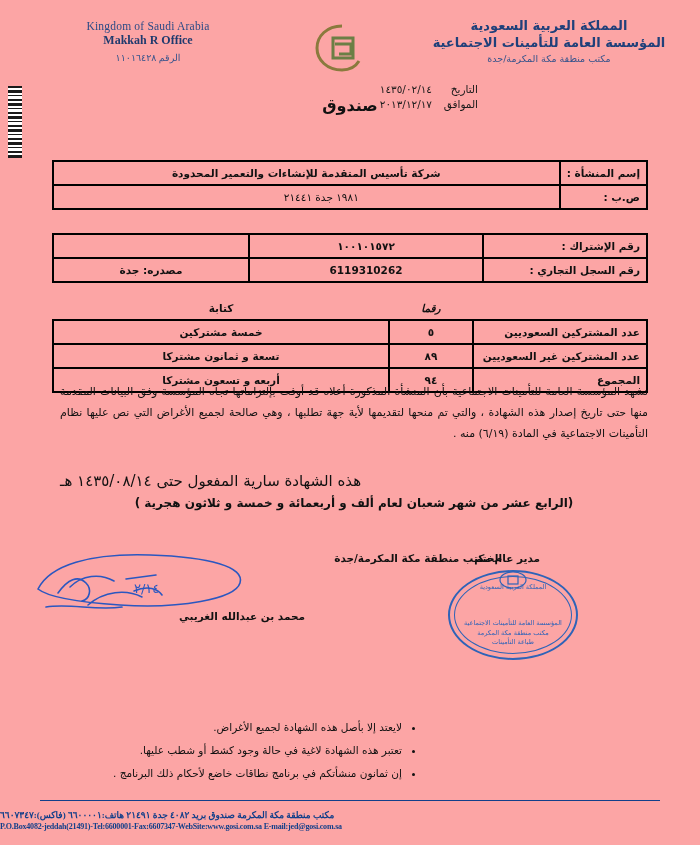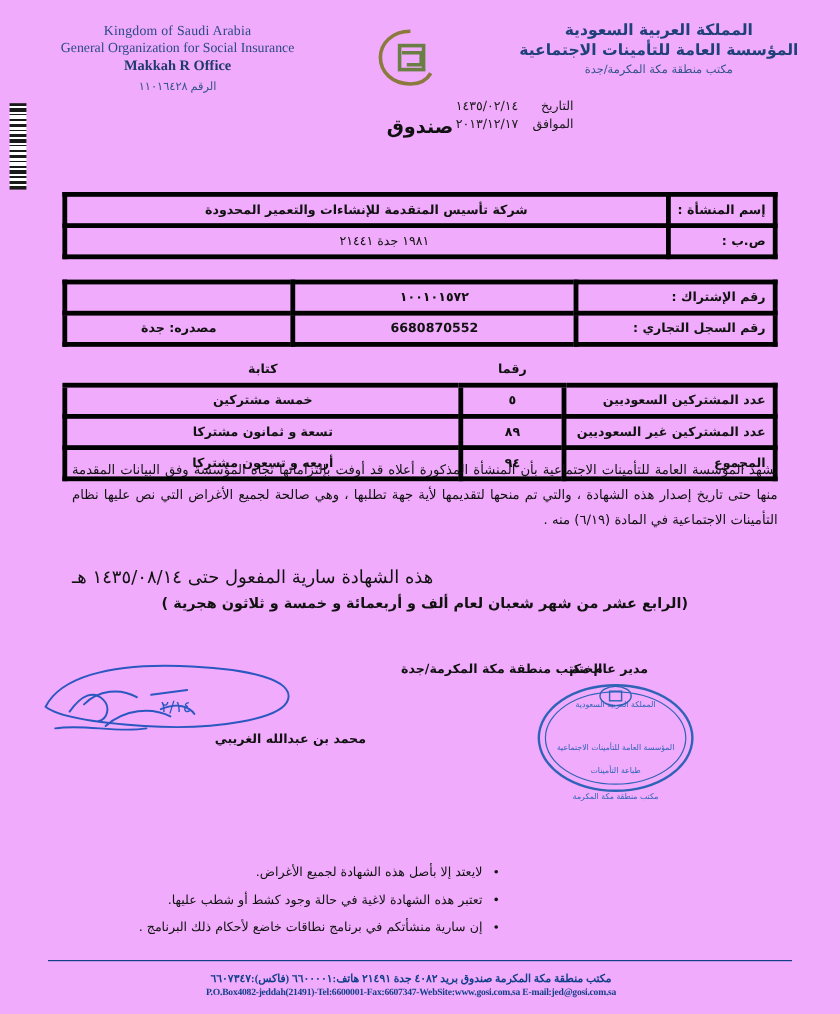--- a/index.html
+++ b/index.html
@@ -11,21 +11,21 @@
     width: 700px;
     height: 845px;
     position: relative;
     font-family: "DejaVu Sans", sans-serif;
     color: #111111;
     overflow: hidden;
   }
   .page {
     position: absolute;
     inset: 0;
-    background: #f0abfc;
+    background: #fca5a5;
   }
   
   .header {
     position: absolute;
     top: 14px;
     left: 0;
     right: 0;
     height: 80px;
   }
   .hdr-left {
@@ -137,21 +137,21 @@
     direction: rtl;
     letter-spacing: 1px;
   }
   
   table.t {
     border-collapse: collapse;
     direction: rtl;
     font-size: 10.5px;
   }
   table.t td {
-    border: 4px solid #000000;
+    border: 2px solid #000000;
     padding: 3px 6px;
     height: 16px;
   }
   .tbl1 {
     position: absolute;
     left: 52px;
     top: 160px;
     width: 596px;
   }
   .tbl1 td.lbl { width: 72px; text-align: right; font-weight: bold; white-space: nowrap;}
@@ -268,40 +268,40 @@
     left: 0; right: 0;
     text-align: center;
     direction: rtl;
     color: #2e63b8;
     font-size: 6.5px;
     line-height: 1.25;
   }
   .stamp .t1 { top: 13px; }
   .stamp .emb { top: 26px; left: 0; right: 0; text-align: center; }
   .stamp .t2 { top: 49px; }
-  .stamp .t3 { top: 59px; margin-top: 31px; }
+  .stamp .t3 { top: 59px; }
   .stamp .t4 { top: 68px; }
   
   .notes {
     position: absolute;
     right: 52px;
     top: 700px;
     width: 560px;
     direction: rtl;
     font-size: 10.5px;
     line-height: 2.1;
   }
   .notes li { margin-bottom: 1px; }
   .notes ul { margin: 16px; padding-right: 230px; }
   
   .footer {
     position: absolute;
     left: 0; right: 15px;
     bottom: 14px;
-    text-align: center;
+    text-align: left;
     color: #123f8a;
     font-family: "Liberation Serif", serif;
   }
   .footer .f1 {
     font-size: 9px;
     direction: rtl;
     font-weight: bold;
     letter-spacing: -0.2px;
   }
   .footer .f2 {
@@ -318,21 +318,20 @@
   }
 </style>
 </head>
 <body>
 
 <div class="page">
 
   <div class="header">
     <div class="hdr-left">
       <div class="l1">Kingdom of Saudi Arabia</div>
-      <div class="l2">General Organization for Social Insurance</div>
       <div class="l3">Makkah R Office</div>
       <div class="l4">الرقم ١١٠١٦٤٢٨</div>
     </div>
 
     <div class="logo">
       <svg width="74" height="56" viewBox="0 0 74 56">
         <g fill="none" stroke="#8a7a3d" stroke-width="3">
           <path d="M37 6 C22 6 12 16 12 28 C12 40 22 50 37 50 C45 50 51 46 54 41"></path>
         </g>
         <rect x="28" y="18" width="20" height="20" fill="none" stroke="#6b7f45" stroke-width="3"></rect>
@@ -377,31 +376,31 @@
 
   <table class="t tbl2">
     <tbody>
         <tr>
       <td class="lbl">رقم الإشتراك :</td>
       <td class="val">١٠٠١٠١٥٧٢</td>
       <td class="val3"></td>
     </tr>
     <tr>
       <td class="lbl">رقم السجل التجاري :</td>
-      <td class="val">6680870552</td>
+      <td class="val">6119310262</td>
       <td class="val3">مصدره: جدة</td>
     </tr>
   </tbody>
     </table>
 
   <table class="t tbl3">
     <tbody>
         <tr class="headrow">
       <td class="rlbl" style="border:none;"></td>
-      <td class="num hdr" style="border-top:none;border-right:none;border-left:none;">رقما</td>
+      <td class="num hdr" style="border-top:none;border-right:none;border-left:none;font-style:italic;">رقما</td>
       <td class="hdr" style="border-top:none;border-right:none;border-left:none;">كتابة</td>
     </tr>
     <tr>
       <td class="rlbl">عدد المشتركين السعوديين</td>
       <td class="num">٥</td>
       <td>خمسة  مشتركين</td>
     </tr>
     <tr>
       <td class="rlbl">عدد المشتركين غير السعوديين</td>
       <td class="num">٨٩</td>
@@ -450,21 +449,21 @@
     </div>
     <div class="txt t2">المؤسسة العامة للتأمينات الاجتماعية</div>
     <div class="txt t3">مكتب منطقة مكة المكرمة</div>
     <div class="txt t4">طباعة التأمينات</div>
   </div>
 
   <div class="notes">
     <ul>
       <li>لايعتد  إلا بأصل هذه الشهادة لجميع الأغراض.</li>
       <li>تعتبر هذه الشهادة لاغية  في حالة وجود كشط أو شطب عليها.</li>
-      <li>إن سارية منشأتكم في برنامج نطاقات خاضع لأحكام  ذلك البرنامج .</li>
+      <li>إن ثمانون منشأتكم في برنامج نطاقات خاضع لأحكام  ذلك البرنامج .</li>
     </ul>
   </div>
 
   <div class="hr-footer"></div>
   <div class="footer">
     <div class="f1">مكتب منطقة مكة المكرمة صندوق بريد ٤٠٨٢ جدة ٢١٤٩١ هاتف:٦٦٠٠٠٠١ (فاكس):٦٦٠٧٣٤٧</div>
     <div class="f2">P.O.Box4082-jeddah(21491)-Tel:6600001-Fax:6607347-WebSite:www.gosi.com.sa E-mail:jed@gosi.com.sa</div>
   </div>
 
 </div>

